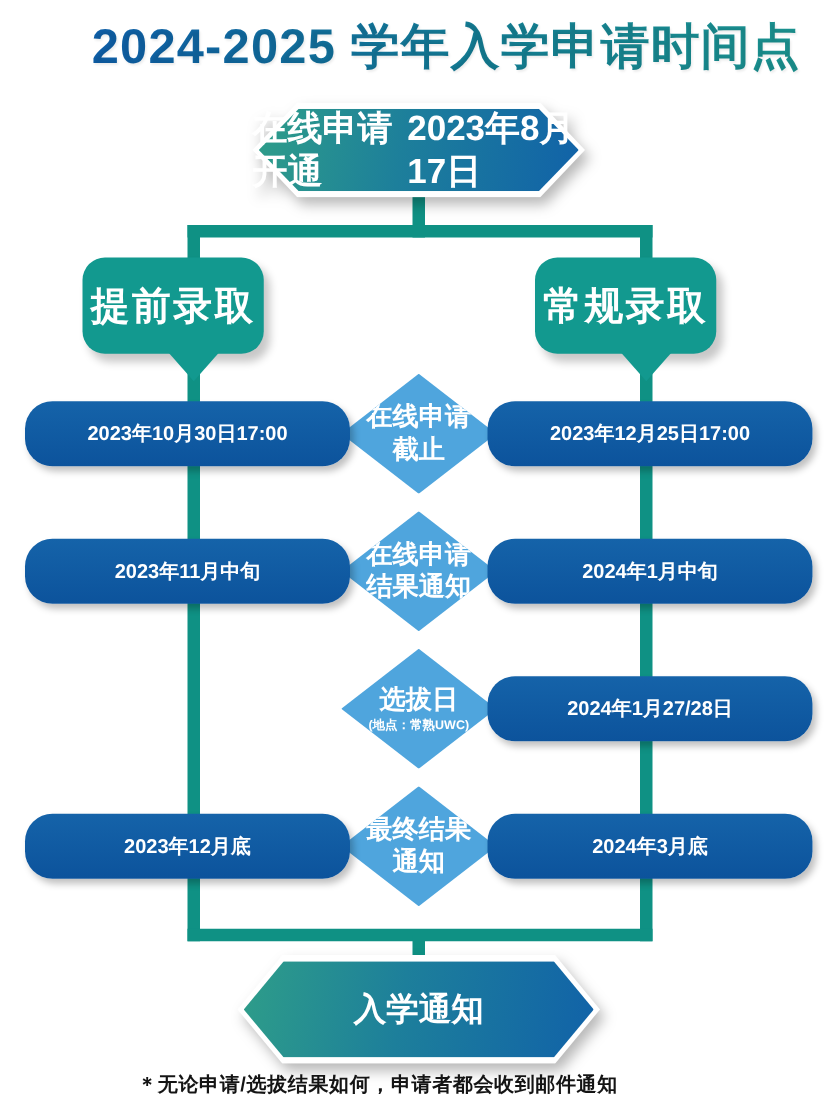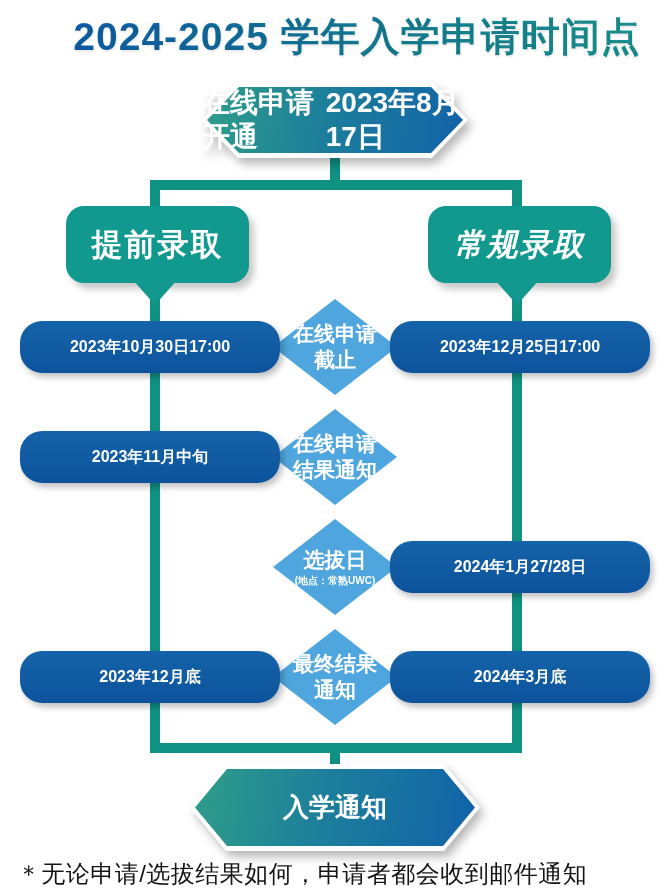--- a/index.html
+++ b/index.html
@@ -34,26 +34,26 @@
     clip-path:polygon(0 50%,36px 0,calc(100% - 36px) 0,100% 50%,calc(100% - 36px) 100%,36px 100%);}
   .hex-inner{position:absolute;inset:5px;
     background:linear-gradient(100deg,#2e9d89 0%,#1d7f9b 45%,#1162a8 100%);
     clip-path:polygon(0 50%,32px 0,calc(100% - 32px) 0,100% 50%,calc(100% - 32px) 100%,32px 100%);}
   .hex-text{position:relative;z-index:2;height:100%;display:flex;flex-direction:row;
     align-items:center;justify-content:center;color:#fff;font-weight:700;line-height:1.22;}
   .badge-start{left:202px;top:82px;width:266px;height:76px;font-size:28px;}
   .badge-end  {left:190px;top:764px;width:290px;height:87px;font-size:26px;}
 
   
-  .bubble{position:absolute;top:206px;width:183px;height:77px;background:#12998f;
+  .bubble{position:absolute;top:206px;width:145px;height:77px;background:#12998f;
     border-radius:18px;z-index:3;display:flex;align-items:center;justify-content:center;
     color:#fff;font-size:31px;font-weight:700;letter-spacing:2px;
     box-shadow:5px 6px 7px rgba(0,0,0,0.22);}
   .bubble-left{left:66px;}
-  .bubble-right{left:428px;font-style:italic;}
+  .bubble-right{left:428px;}
   .tail{position:absolute;top:280px;width:44px;height:25px;background:#12998f;z-index:3;
     clip-path:polygon(0 0,100% 0,50% 100%);}
   .tail-left{left:133px;}
   .tail-right{left:495px;}
 
   
   .pill{position:absolute;width:260px;height:52px;border-radius:22px;z-index:3;
     background:linear-gradient(180deg,#1563a9 0%,#0c539c 100%);
     display:flex;align-items:center;justify-content:center;color:#fff;
     font-size:16px;font-weight:700;box-shadow:3px 4px 6px rgba(0,0,0,0.25);}
@@ -67,21 +67,21 @@
     color:#fff;font-weight:700;text-align:center;}
   .d1{top:299px;} .d2{top:409px;} .d3{top:519px;} .d4{top:629px;}
   .dm-line{font-size:21px;line-height:1.25;white-space:nowrap;}
   .dm-line:empty{display:none;}
   .dm-note{font-size:10px;line-height:1.3;white-space:nowrap;}
   .dm-note:empty{display:none;}
 
   
   .footer{position:absolute;left:0;top:858px;width:604px;z-index:4;
     display:flex;justify-content:center;color:#141414;
-    font-size:24px;font-weight:400;letter-spacing:0.5px;}
+    font-size:16px;font-weight:700;letter-spacing:0.5px;}
 </style>
 </head>
 <body>
 
 <div id="stage">
 
   <div class="title">2024-2025 学年入学申请时间点</div>
 
   <div class="line stub-top"></div>
   <div class="line h-top"></div>
@@ -111,20 +111,21 @@
 
   </div>
   <div class="pill pill-right r1">2023年12月25日17:00</div>
 
   <div class="pill pill-left r2">2023年11月中旬</div>
   <div class="diamond d2">
     <div class="dm-line">在线申请</div>
     <div class="dm-line">结果通知</div>
 
   </div>
+  <div class="pill pill-right r2">2024年1月中旬</div>
 
   <div class="diamond d3">
     <div class="dm-line">选拔日</div>
 
     <div class="dm-note">(地点：常熟UWC)</div>
   </div>
   <div class="pill pill-right r3">2024年1月27/28日</div>
 
   <div class="pill pill-left r4">2023年12月底</div>
   <div class="diamond d4">

